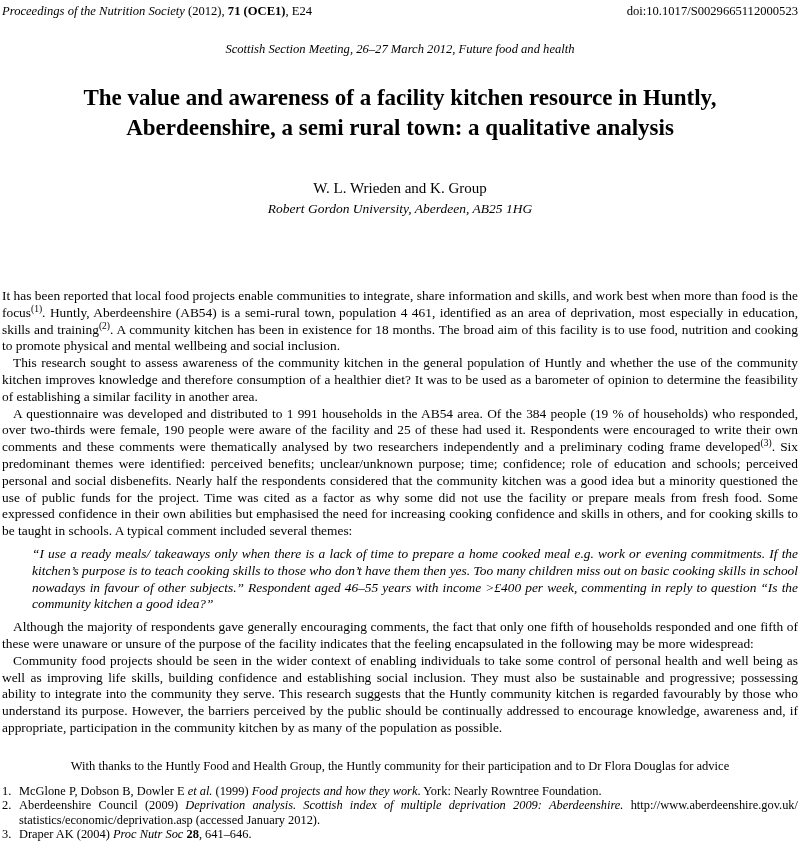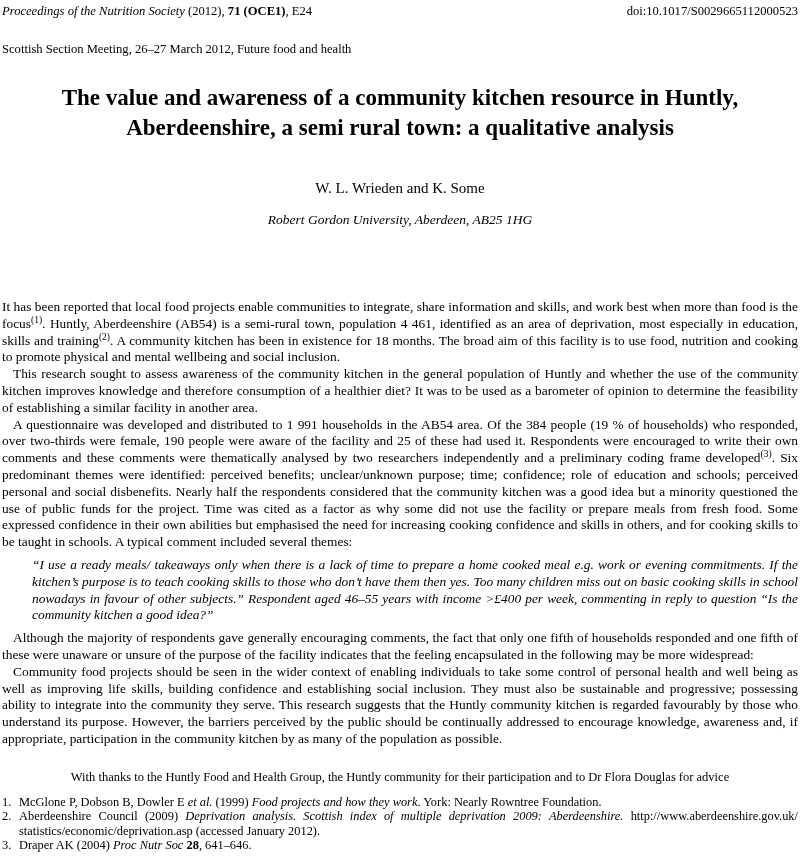--- a/index.html
+++ b/index.html
@@ -25,40 +25,42 @@
     display: flex;
     justify-content: space-between;
     align-items: baseline;
     font-size: 12.6px;
     line-height: 15px;
   }
   .journal-cite .seg-i { font-style: italic; }
   .journal-cite .seg-b { font-weight: bold; }
   .meeting {
     margin-top: 23px;
+    text-align: center;
+    font-style: italic;
     font-size: 12.6px;
     line-height: 15px;
   }
   .title {
     margin: 26px auto 0 auto;
     max-width: 790px;
     text-align: center;
     font-weight: bold;
     font-size: 23px;
     line-height: 30px;
     white-space: pre-line;
   }
   .authors {
     margin-top: 36px;
     text-align: center;
     font-size: 15px;
     line-height: 18px;
   }
   .affiliation {
-    margin-top: 14px;
+    margin-top: 3px;
     text-align: center;
     font-style: italic;
     font-size: 13.5px;
     line-height: 17px;
   }
   .abstract {
     margin-top: 71px;
     font-size: 13.4px;
     line-height: 16.8px;
     text-align: justify;
@@ -103,24 +105,24 @@
 
 <div class="page">
 
   <div class="header-row">
     <div class="journal-cite"><span class="seg-i">Proceedings of the Nutrition Society</span><span> (2012), </span><span class="seg-b">71 (OCE1)</span><span>, E24</span></div>
     <div class="doi">doi:10.1017/S0029665112000523</div>
   </div>
 
   <div class="meeting">Scottish Section Meeting, 26–27 March 2012, Future food and health</div>
 
-  <h1 class="title">The value and awareness of a community kitchen resource in Huntly,
+  <h1 class="title">The value and awareness of a facility kitchen resource in Huntly,
 Aberdeenshire, a semi rural town: a qualitative analysis</h1>
 
-  <div class="authors">W. L. Wrieden and K. Some</div>
+  <div class="authors">W. L. Wrieden and K. Group</div>
   <div class="affiliation">Robert Gordon University, Aberdeen, AB25 1HG</div>
 
   <div class="abstract">
     <p class="para"><span>It has been reported that local food projects enable communities to integrate, share information and skills, and work best when more than food is the focus</span><span class="seg-sup">(1)</span><span>. Huntly, Aberdeenshire (AB54) is a semi-rural town, population 4 461, identified as an area of deprivation, most especially in education, skills and training</span><span class="seg-sup">(2)</span><span>. A community kitchen has been in existence for 18 months. The broad aim of this facility is to use food, nutrition and cooking to promote physical and mental wellbeing and social inclusion.</span></p>
     <p class="para indent"><span>This research sought to assess awareness of the community kitchen in the general population of Huntly and whether the use of the community kitchen improves knowledge and therefore consumption of a healthier diet? It was to be used as a barometer of opinion to determine the feasibility of establishing a similar facility in another area.</span></p>
     <p class="para indent"><span>A questionnaire was developed and distributed to 1 991 households in the AB54 area. Of the 384 people (19 % of households) who responded, over two-thirds were female, 190 people were aware of the facility and 25 of these had used it. Respondents were encouraged to write their own comments and these comments were thematically analysed by two researchers independently and a preliminary coding frame developed</span><span class="seg-sup">(3)</span><span>. Six predominant themes were identified: perceived benefits; unclear/unknown purpose; time; confidence; role of education and schools; perceived personal and social disbenefits. Nearly half the respondents considered that the community kitchen was a good idea but a minority questioned the use of public funds for the project. Time was cited as a factor as why some did not use the facility or prepare meals from fresh food. Some expressed confidence in their own abilities but emphasised the need for increasing cooking confidence and skills in others, and for cooking skills to be taught in schools. A typical comment included several themes:</span></p>
     <div class="quote"><span>“I use a ready meals/ takeaways only when there is a lack of time to prepare a home cooked meal e.g. work or evening commitments. If the kitchen’s purpose is to teach cooking skills to those who don’t have them then yes. Too many children miss out on basic cooking skills in school nowadays in favour of other subjects.” Respondent aged 46–55 years with income &gt;£400 per week, commenting in reply to question “Is the community kitchen a good idea?”</span></div>
     <p class="para indent"><span>Although the majority of respondents gave generally encouraging comments, the fact that only one fifth of households responded and one fifth of these were unaware or unsure of the purpose of the facility indicates that the feeling encapsulated in the following may be more widespread:</span></p>
     <p class="para indent"><span>Community food projects should be seen in the wider context of enabling individuals to take some control of personal health and well being as well as improving life skills, building confidence and establishing social inclusion. They must also be sustainable and progressive; possessing ability to integrate into the community they serve. This research suggests that the Huntly community kitchen is regarded favourably by those who understand its purpose. However, the barriers perceived by the public should be continually addressed to encourage knowledge, awareness and, if appropriate, participation in the community kitchen by as many of the population as possible.</span></p>
   </div>

